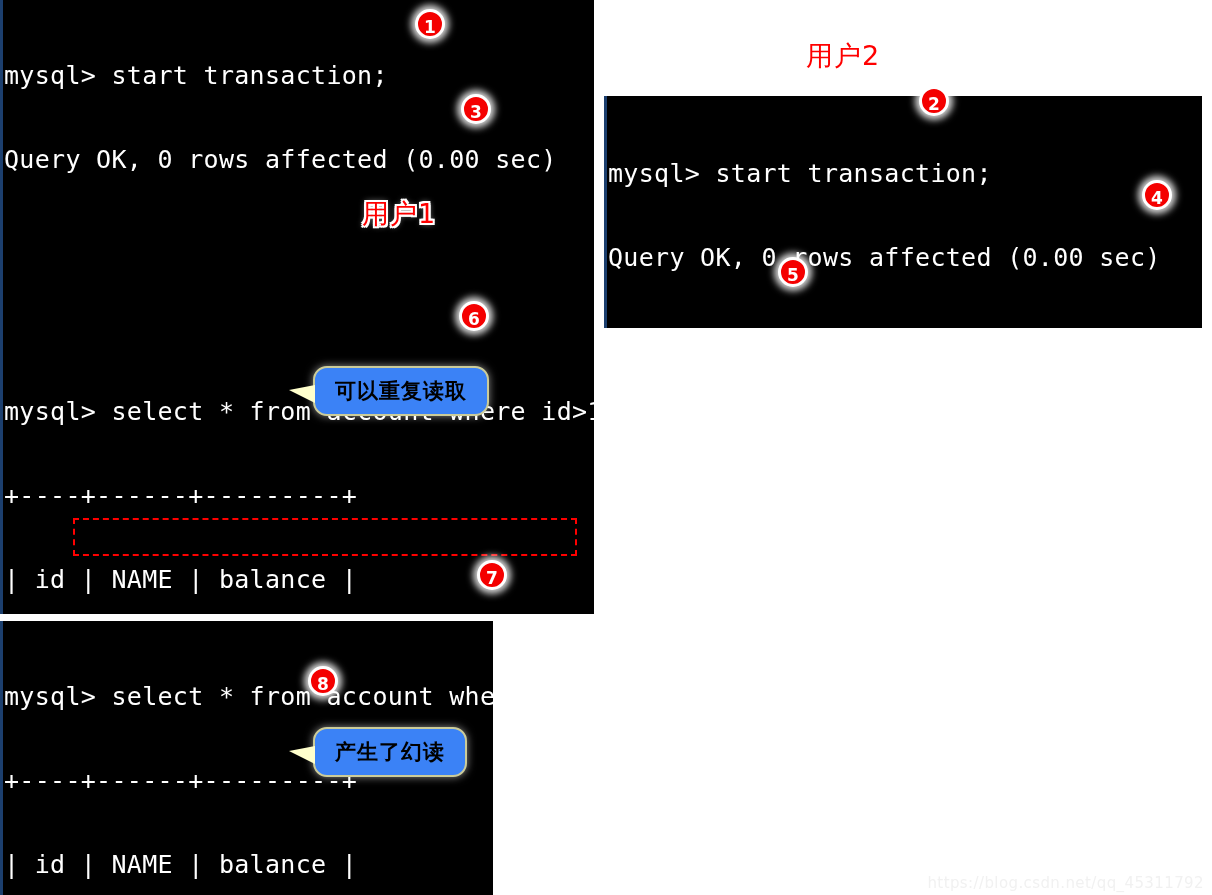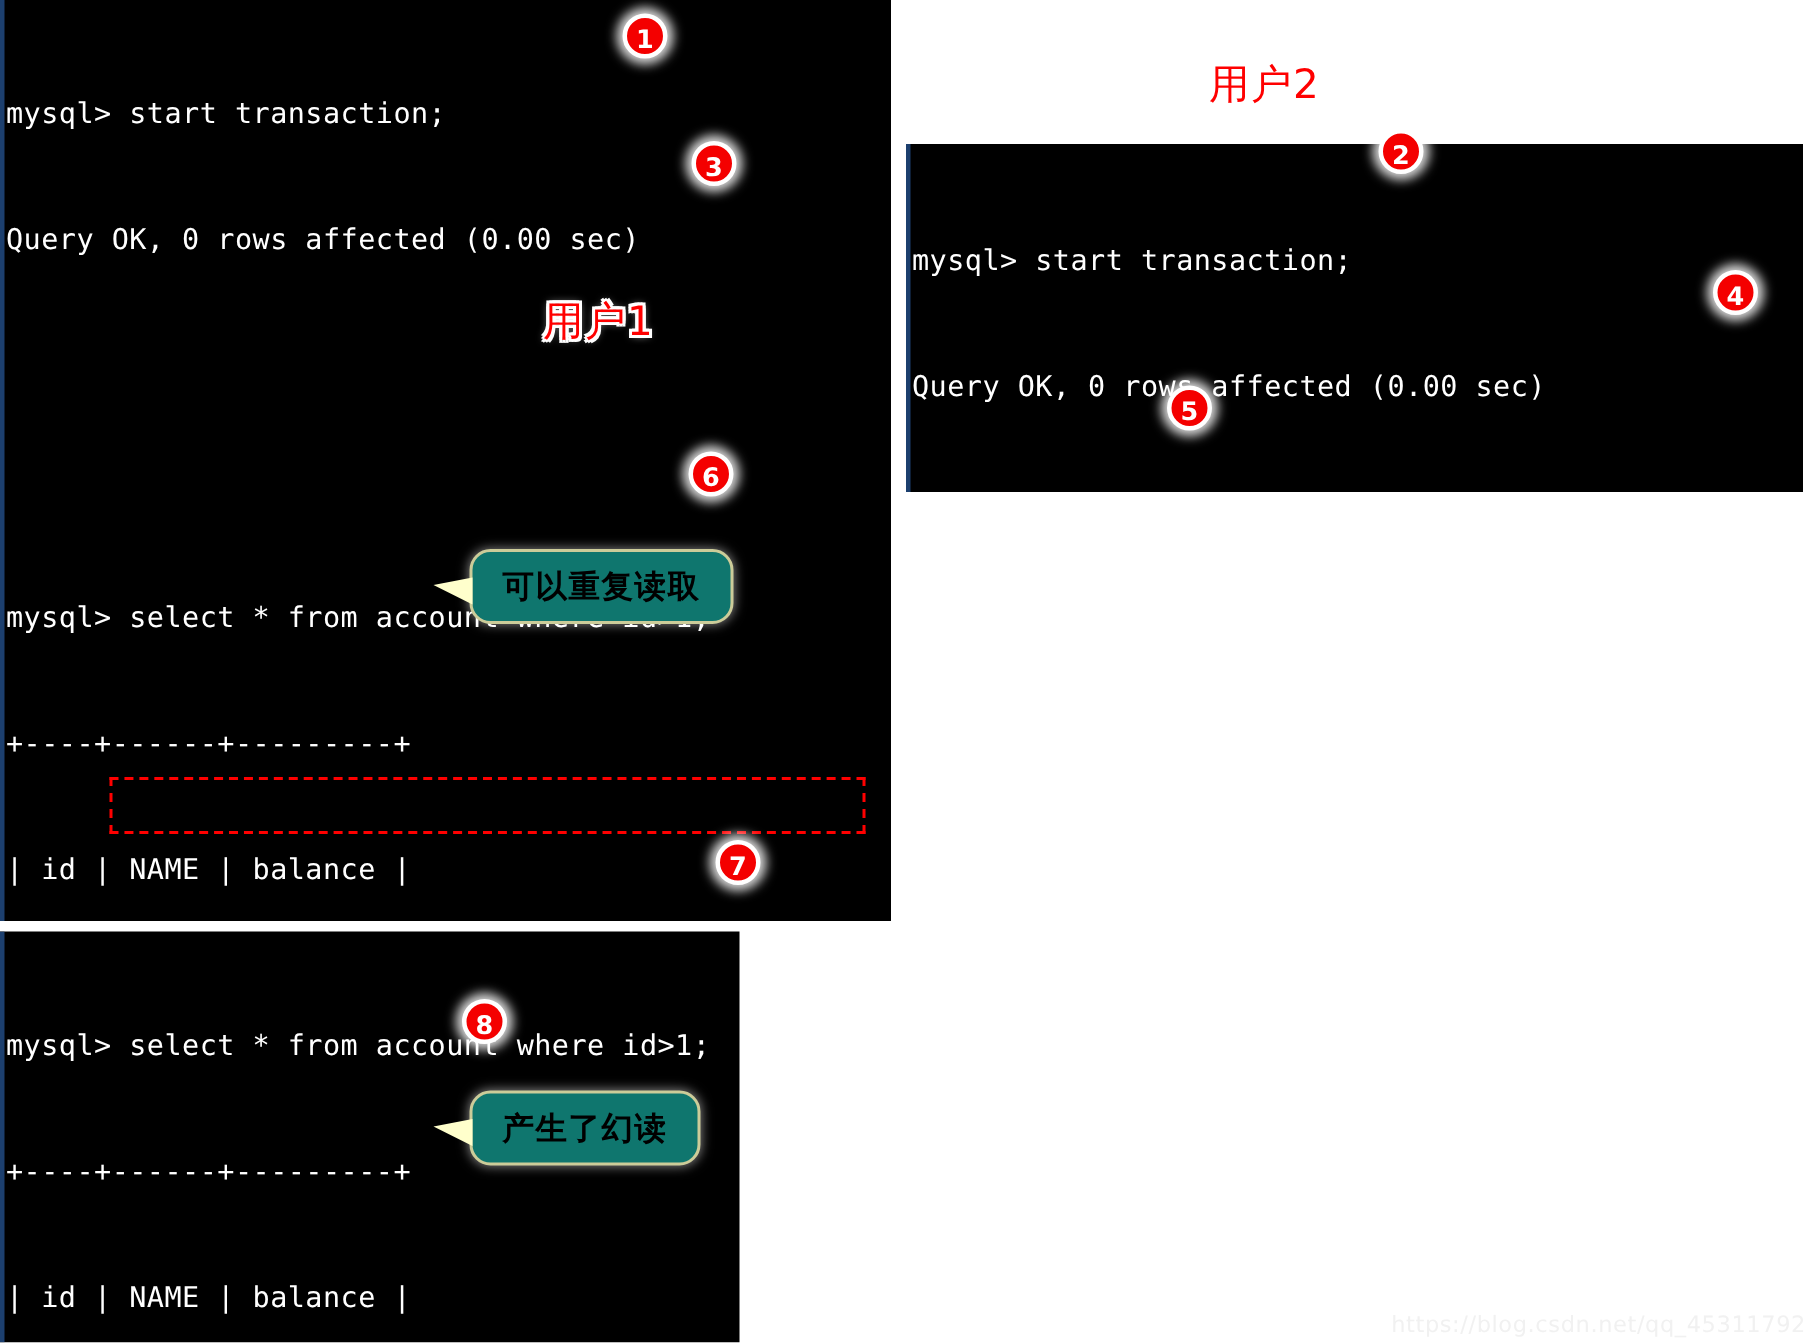--- a/index.html
+++ b/index.html
@@ -14,21 +14,21 @@
     overflow: hidden;
     font-family: "DejaVu Sans", sans-serif;
   }
 
   
   .term {
     position: absolute;
     background: #000000;
     color: #ffffff;
     font-family: "DejaVu Sans Mono", "Liberation Mono", monospace;
-    font-size: 19px;
+    font-size: 25px;
     line-height: 28px;
     white-space: pre;
     overflow: hidden;
     box-sizing: border-box;
   }
   .term .line {
     height: 28px;
     white-space: pre;
     letter-spacing: 0.3px;
   }
@@ -89,21 +89,21 @@
     text-shadow:
        2px 0 0 #fff, -2px 0 0 #fff, 0 2px 0 #fff, 0 -2px 0 #fff,
        2px 2px 0 #fff, -2px 2px 0 #fff, 2px -2px 0 #fff, -2px -2px 0 #fff,
        0 0 6px #fff;
     z-index: 30;
   }
 
   
   .callout {
     position: absolute;
-    background: #0f766e;
+    background: #3b82f6;
     border: 2px solid #cccc99;
     border-radius: 14px;
     color: #000000;
     font-family: "DejaVu Sans", sans-serif;
     font-size: 21px;
     font-weight: bold;
     letter-spacing: 1px;
     padding: 9px 20px;
     white-space: nowrap;
     box-shadow: 0 0 8px rgba(255,255,255,0.55);

